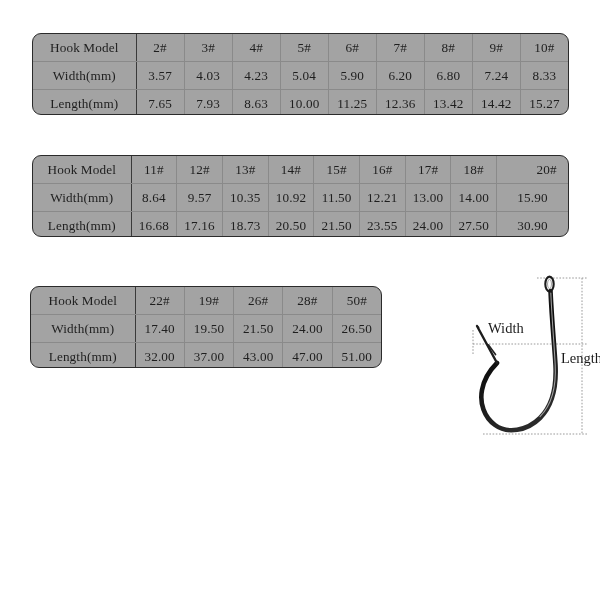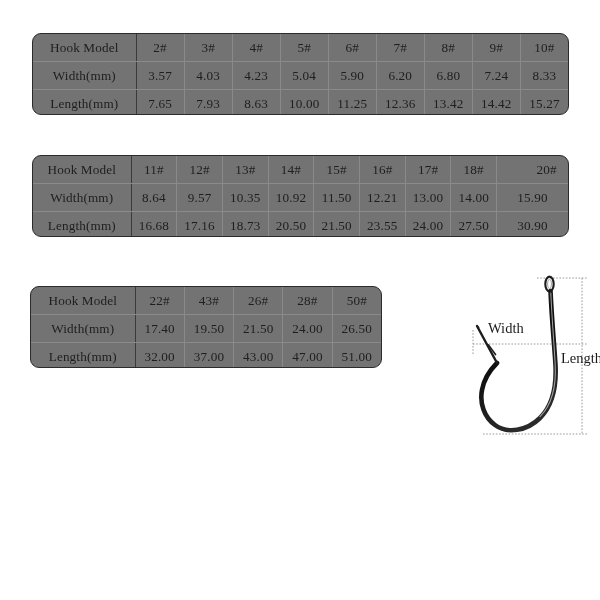--- a/index.html
+++ b/index.html
@@ -14,21 +14,21 @@
     position: relative;
     overflow: hidden;
     font-family: "Liberation Serif", "DejaVu Serif", serif;
     color: #1e1e1e;
   }
 
   .spec-table {
     position: absolute;
     border: 1.6px solid #2b2b2b;
     border-radius: 9px;
-    background: #737373;
+    background: #a3a3a3;
     box-sizing: border-box;
     overflow: hidden;
   }
   .spec-table table {
     border-collapse: collapse;
     width: 100%;
     height: 100%;
     table-layout: fixed;
   }
   .spec-table td {
@@ -167,21 +167,21 @@
     </tbody>
   </table>
 </div>
 
 <div class="spec-table" id="table-3">
   <table>
     <tbody>
       <tr>
         <td class="rowhead" style="width: 30%;">Hook Model</td>
         <td style="width: 14%;">22#</td>
-        <td style="width: 14%;">43#</td>
+        <td style="width: 14%;">19#</td>
         <td style="width: 14%;">26#</td>
         <td style="width: 14%;">28#</td>
         <td style="width: 14%;">50#</td>
       </tr>
       <tr>
         <td class="rowhead" style="width: 30%;">Width(mm)</td>
         <td style="width: 14%;">17.40</td>
         <td style="width: 14%;">19.50</td>
         <td style="width: 14%;">21.50</td>
         <td style="width: 14%;">24.00</td>

